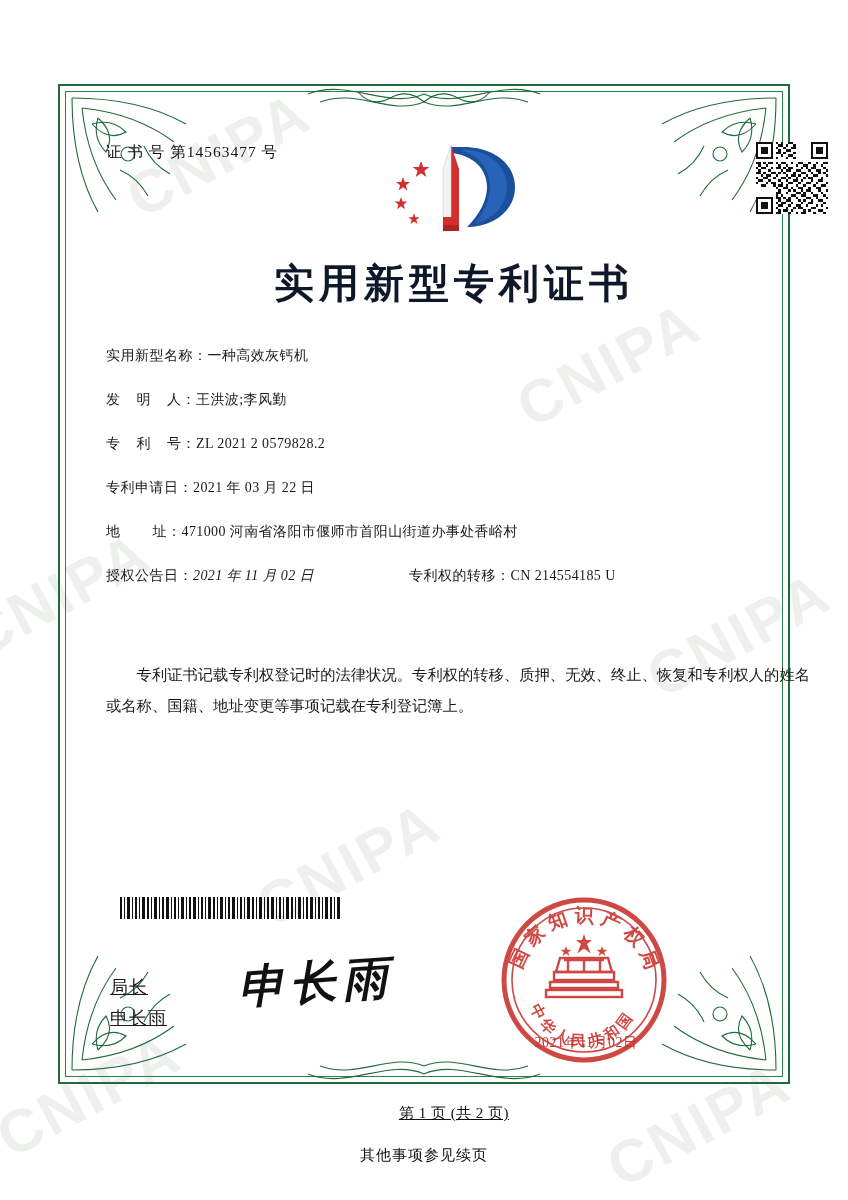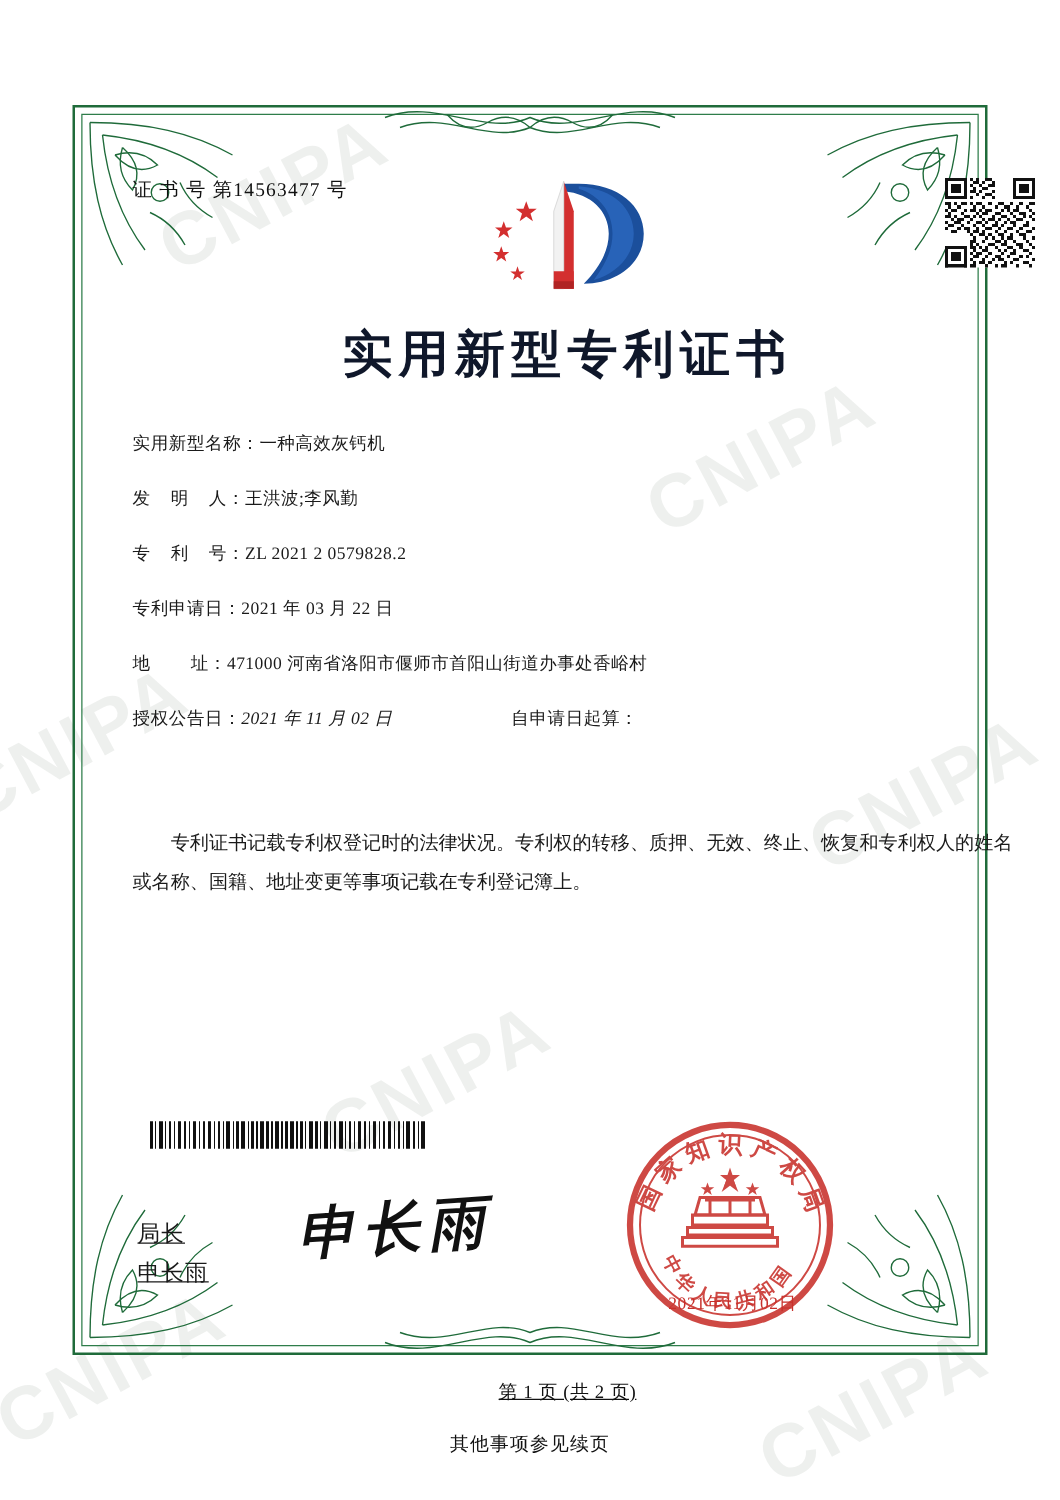--- a/index.html
+++ b/index.html
@@ -559,21 +559,22 @@
       <span class="field-label">专利申请日：</span>
       <span class="field-value">2021 年 03 月 22 日</span>
     </div>
     <div class="field-row">
       <span class="field-label">地        址：</span>
       <span class="field-value">471000 河南省洛阳市偃师市首阳山街道办事处香峪村</span>
     </div>
     <div class="field-row dual">
       <span class="field-label">授权公告日：</span>
       <span class="field-value">2021 年 11 月 02 日</span>
-      <span class="field-label2">自申请日起算：</span>
+      <span class="field-label2">专利权的转移：</span>
+      <span class="field-value2">CN 214554185 U</span>
     </div>
   </div>
 
   <div class="paragraphs">
     <p>专利证书记载专利权登记时的法律状况。专利权的转移、质押、无效、终止、恢复和专利权人的姓名或名称、国籍、地址变更等事项记载在专利登记簿上。</p>
   </div>
 
   <svg class="barcode" viewBox="0 0 222 22" shape-rendering="crispEdges">
     <g fill="#111111">
       <rect x="0" y="0" width="2" height="22"></rect>

